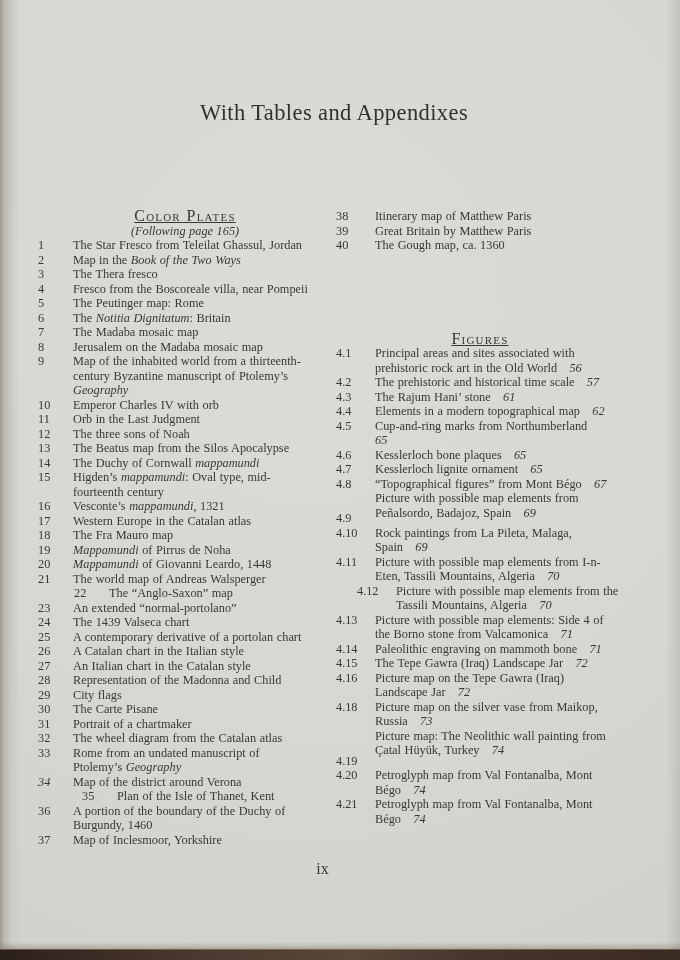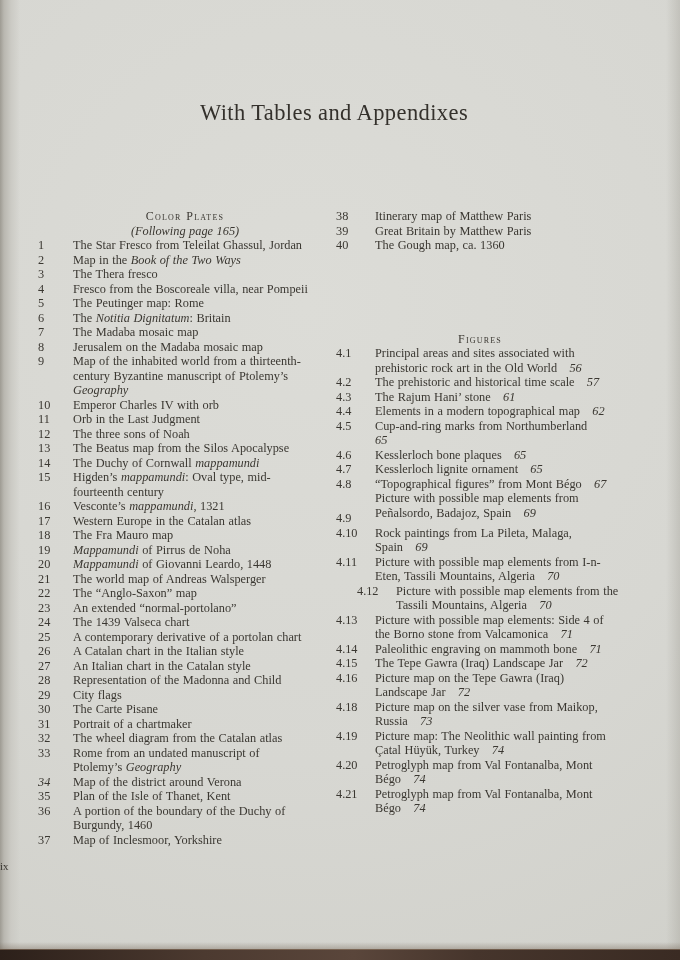--- a/index.html
+++ b/index.html
@@ -31,33 +31,33 @@
     font-size:29px; letter-spacing:1px; color:#34312c; line-height:36px;
   }
   .subtitle {
     position:absolute; top:98px; left:0; width:668px; text-align:center;
     font-size:22.5px; letter-spacing:0.4px; color:#34312c; line-height:30px;
   }
   .col { position:absolute; font-size:12.3px; line-height:14.5px; word-spacing:0.5px; }
   .col-left  { left:38px;  top:209px; width:308px; }
   .col-right { left:336px; top:209px; width:322px; }
   .col-heading {
-    text-align:center; font-variant:small-caps; letter-spacing:1.2px; font-size:12px;
+    text-align:center; font-variant:small-caps; letter-spacing:1.2px; font-size:16px;text-decoration:underline;
   }
   .col-left .col-heading { padding-right:14px; }
   .col-right .col-heading { padding-right:34px; }
   .col-subheading { text-align:center; font-style:italic; padding-right:14px; }
   .row { display:flex; }
   .num { flex:none; }
   .txt { flex:1; white-space:pre-wrap; }
   .pg  { font-style:italic; }
   i { font-style:italic; }
   .figures-spacer { height:79px; }
   .folio {
-    position:absolute; top:860px; left:0; width:645px; font-size:11px;
+    position:absolute; top:860px; left:0; width:645px; text-align:center; font-size:16px;
   }
 </style>
 </head>
 <body>
 
 <div class="photo">
   <div class="binding-shadow"></div>
   <div class="right-edge-shade"></div>
 
   <div class="subtitle">With Tables and Appendixes</div>
@@ -147,21 +147,21 @@
         </div>
         <div class="row">
           <span class="num" style="width: 35px;">20</span>
           <span class="txt"><i>Mappamundi</i> of Giovanni Leardo, 1448</span>
         </div>
         <div class="row">
           <span class="num" style="width: 35px;">21</span>
           <span class="txt">The world map of Andreas Walsperger</span>
         </div>
         <div class="row">
-          <span class="num" style="width: 35px;">22</span>
+          <span class="num" style="width: 35px; margin-left: 36px;">22</span>
           <span class="txt">The “Anglo-Saxon” map</span>
         </div>
         <div class="row">
           <span class="num" style="width: 35px;">23</span>
           <span class="txt">An extended “normal-portolano”</span>
         </div>
         <div class="row">
           <span class="num" style="width: 35px;">24</span>
           <span class="txt">The 1439 Valseca chart</span>
         </div>
@@ -200,21 +200,21 @@
         <div class="row">
           <span class="num" style="width: 35px;">33</span>
           <span class="txt">Rome from an undated manuscript of
 Ptolemy’s <i>Geography</i></span>
         </div>
         <div class="row">
           <span class="num" style="width: 35px; font-style: italic;">34</span>
           <span class="txt">Map of the district around Verona</span>
         </div>
         <div class="row">
-          <span class="num" style="width: 35px;">35</span>
+          <span class="num" style="width: 35px; margin-left: 44px;">35</span>
           <span class="txt">Plan of the Isle of Thanet, Kent</span>
         </div>
         <div class="row">
           <span class="num" style="width: 35px;">36</span>
           <span class="txt">A portion of the boundary of the Duchy of
 Burgundy, 1460</span>
         </div>
         <div class="row">
           <span class="num" style="width: 35px;">37</span>
           <span class="txt">Map of Inclesmoor, Yorkshire</span>
@@ -311,21 +311,21 @@
           <span class="num" style="width: 39px;">4.16</span>
           <span class="txt">Picture map on the Tepe Gawra (Iraq)
 Landscape Jar  <span class="pg">72</span></span>
         </div>
         <div class="row">
           <span class="num" style="width: 39px;">4.18</span>
           <span class="txt">Picture map on the silver vase from Maikop,
 Russia  <span class="pg">73</span></span>
         </div>
         <div class="row">
-          <span class="num" style="width: 39px;">4.19</span>
+          <span class="num" style="width: 39px; margin-top: 25px;">4.19</span>
           <span class="txt">Picture map: The Neolithic wall painting from
 Çatal Hüyük, Turkey  <span class="pg">74</span></span>
         </div>
         <div class="row">
           <span class="num" style="width: 39px;">4.20</span>
           <span class="txt">Petroglyph map from Val Fontanalba, Mont
 Bégo  <span class="pg">74</span></span>
         </div>
         <div class="row">
           <span class="num" style="width: 39px;">4.21</span>

